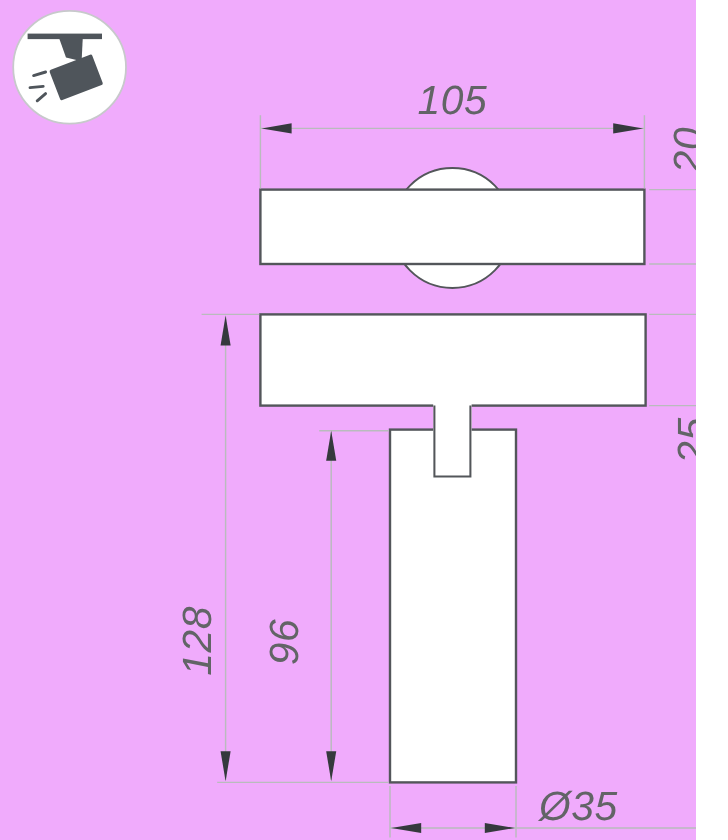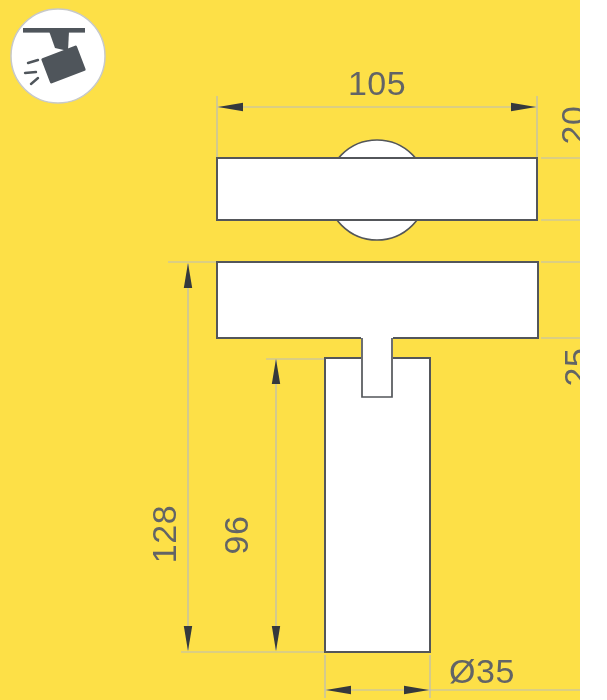--- a/index.html
+++ b/index.html
@@ -4,23 +4,24 @@
 <style>
   html, body {
     margin: 0;
     padding: 0;
     background: #ffffff;
   }
   .canvas {
     position: relative;
     width: 580px;
     height: 700px;
-    background: #fde047;
+    background: #f0abfc;
     font-family: "Liberation Sans", sans-serif;
     overflow: hidden;
+    font-style: italic;
   }
   svg { display: block; }
   .outline       { fill: #ffffff; stroke: #53565a; stroke-width: 2; }
   .outline-thin  { fill: none;    stroke: #53565a; stroke-width: 1.7; }
   .circle-body   { fill: #ffffff; stroke: #53565a; stroke-width: 1.6; }
   .eraser        { fill: #ffffff; stroke: none; }
   .dimline       { stroke: #b9bbbd; stroke-width: 1.2; fill: none; }
   .arrowhead     { fill: #35393d; stroke: none; }
   .dimtext       { fill: #626466; font-size: 34px; letter-spacing: 0.5px; }
   .icon-part     { fill: #4f555b; stroke: none; }

